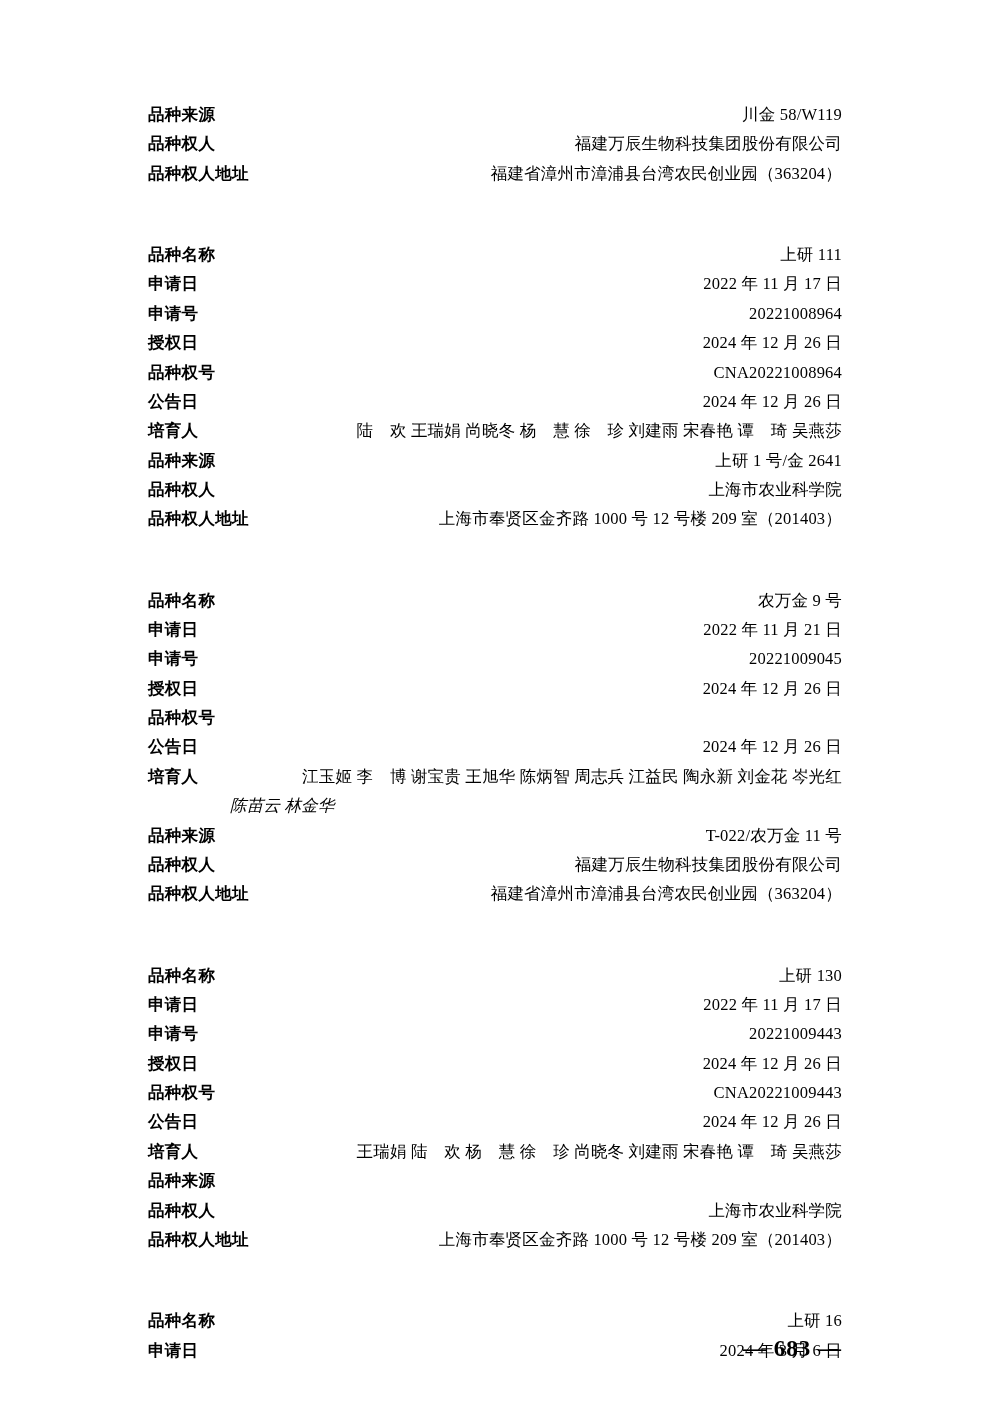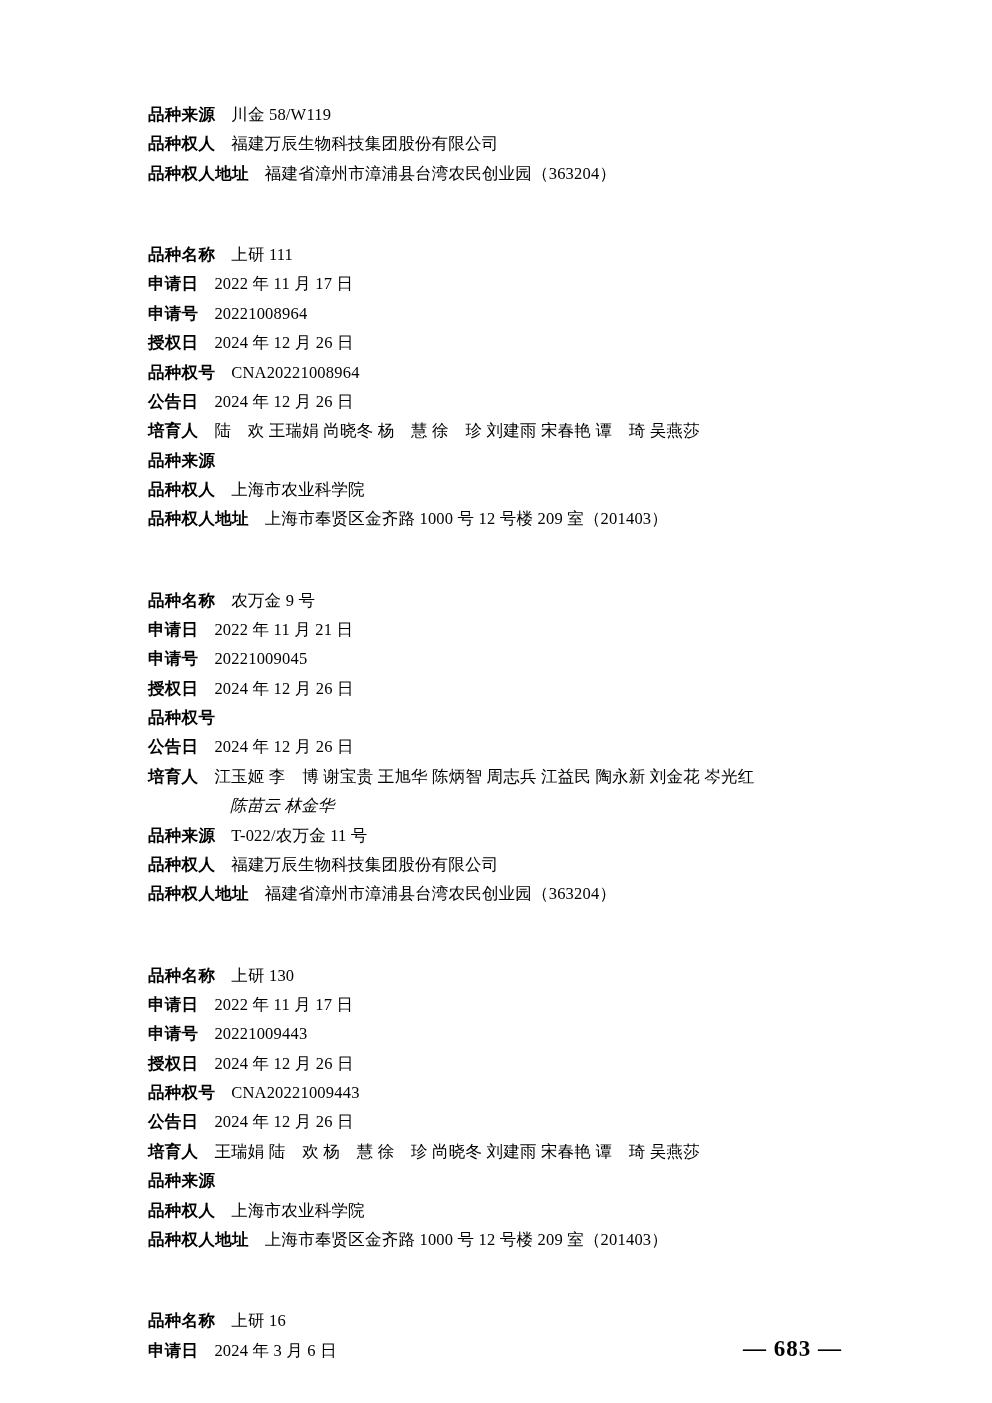--- a/index.html
+++ b/index.html
@@ -26,33 +26,35 @@
     margin-bottom: 52px;
   }
   .entry:last-of-type {
     margin-bottom: 0;
   }
   .row {
     display: flex;
     align-items: flex-start;
     line-height: 1.78;
     font-size: 16.5px;
+    gap: 20px;
   }
   .label {
     font-weight: bold;
     white-space: nowrap;
     letter-spacing: 0.3px;
   }
   .value {
     margin-left: 13px;
     letter-spacing: 0.2px;
     flex: 1;
   }
   .value.wide {
     margin-left: 16px;
+    text-align: right;
   }
   .breeders-line2 {
     padding-left: 82px;
     font-size: 16.5px;
     line-height: 1.78;
     letter-spacing: 0.2px;
     font-style: italic;
   }
   .page-number {
     position: absolute;
@@ -107,20 +109,21 @@
     <div class="row">
       <span class="label">公告日</span>
       <span class="value wide">2024 年 12 月 26 日</span>
     </div>
     <div class="row">
       <span class="label">培育人</span>
       <span class="value wide">陆　欢 王瑞娟 尚晓冬 杨　慧 徐　珍 刘建雨 宋春艳 谭　琦 吴燕莎</span>
     </div>
     <div class="row">
       <span class="label">品种来源</span>
+      <span class="value wide">上研 1 号/金 2641</span>
     </div>
     <div class="row">
       <span class="label">品种权人</span>
       <span class="value wide">上海市农业科学院</span>
     </div>
     <div class="row">
       <span class="label">品种权人地址</span>
       <span class="value wide">上海市奉贤区金齐路 1000 号 12 号楼 209 室（201403）</span>
     </div>
   </div>

